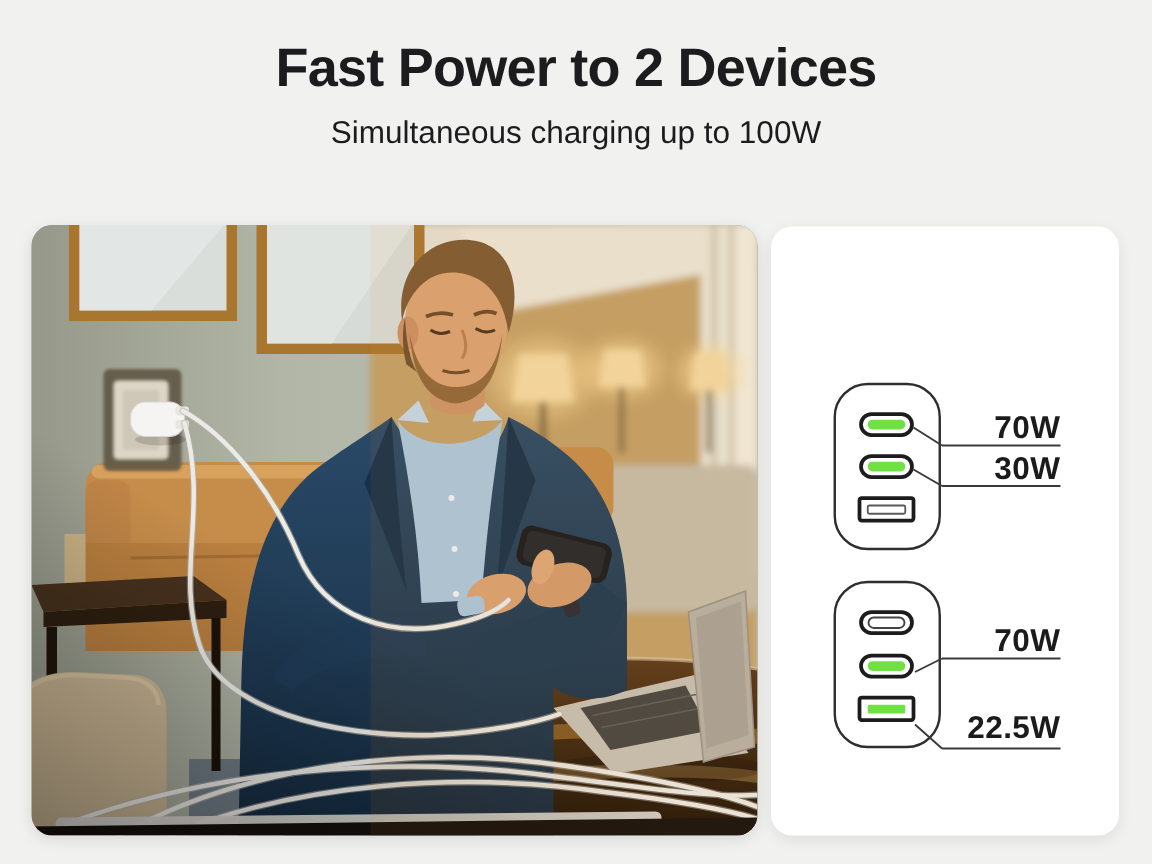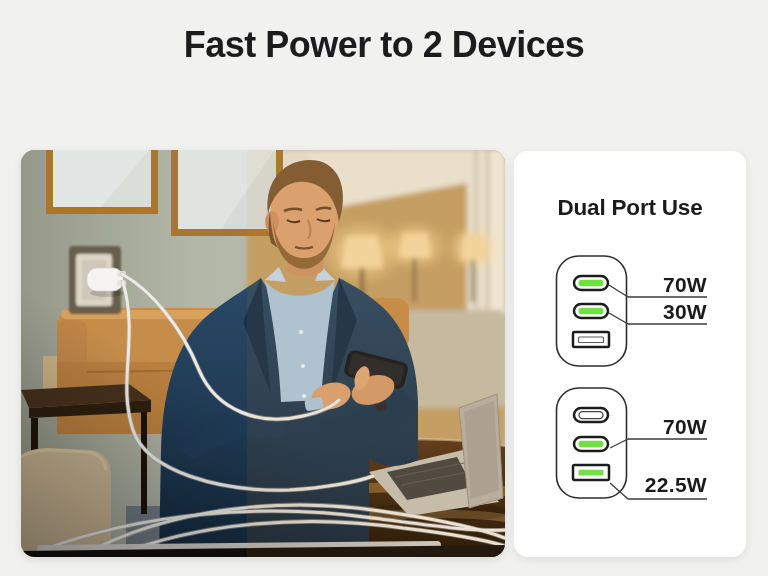--- a/index.html
+++ b/index.html
@@ -50,20 +50,21 @@
     font-size:21px; font-weight:700; fill:#1b1b1b; letter-spacing:0.3px;
   }
 </style>
 </head>
 <body>
 
 <div class="stage">
 
   <div class="title">Fast Power to 2 Devices</div>
   <div class="subtitle">
+    <div>Simultaneous charging up to 100W</div>
   </div>
 
   <div class="photo-card">
     <svg viewBox="0 0 484 407" preserveAspectRatio="none">
       <defs>
         <linearGradient id="lgWall" x1="0" y1="0" x2="1" y2="0">
           <stop offset="0" stop-color="#96998a"></stop>
             <stop offset="0.35" stop-color="#b2b6a7"></stop>
             <stop offset="1" stop-color="#c1c5b7"></stop>
         </linearGradient>
@@ -239,21 +240,20 @@
         <rect x="16" y="393" width="404" height="9" rx="4" fill="#d9d8d4" opacity="0.95" transform="rotate(-0.6 218 397)"></rect>
         <polygon points="0,401 484,395 484,407 0,407" fill="#14100c"></polygon>
       </g>
 
       <rect x="0" y="0" width="484" height="407" fill="url(#lgVig)"></rect>
       <rect x="226" y="0" width="258" height="407" fill="#e08a2a" opacity="0.08"></rect>
     </svg>
   </div>
 
   <div class="info-card">
-    <div class="heading">Dual Port Use</div>
 
     <svg class="diagram" viewBox="0 0 232 406">
 
       <g>
         <rect x="42.5" y="105" width="70" height="110" rx="22" fill="#ffffff" stroke="#2e2e2e" stroke-width="1.6"></rect>
 
         <g>
           <rect x="60" y="125" width="34" height="14" rx="7" fill="#ffffff" stroke="#1c1c1c" stroke-width="2.5"></rect>
           <rect x="64.5" y="128.8" width="25" height="6.5" rx="3.2" fill="#6fe143"></rect>
         </g>

